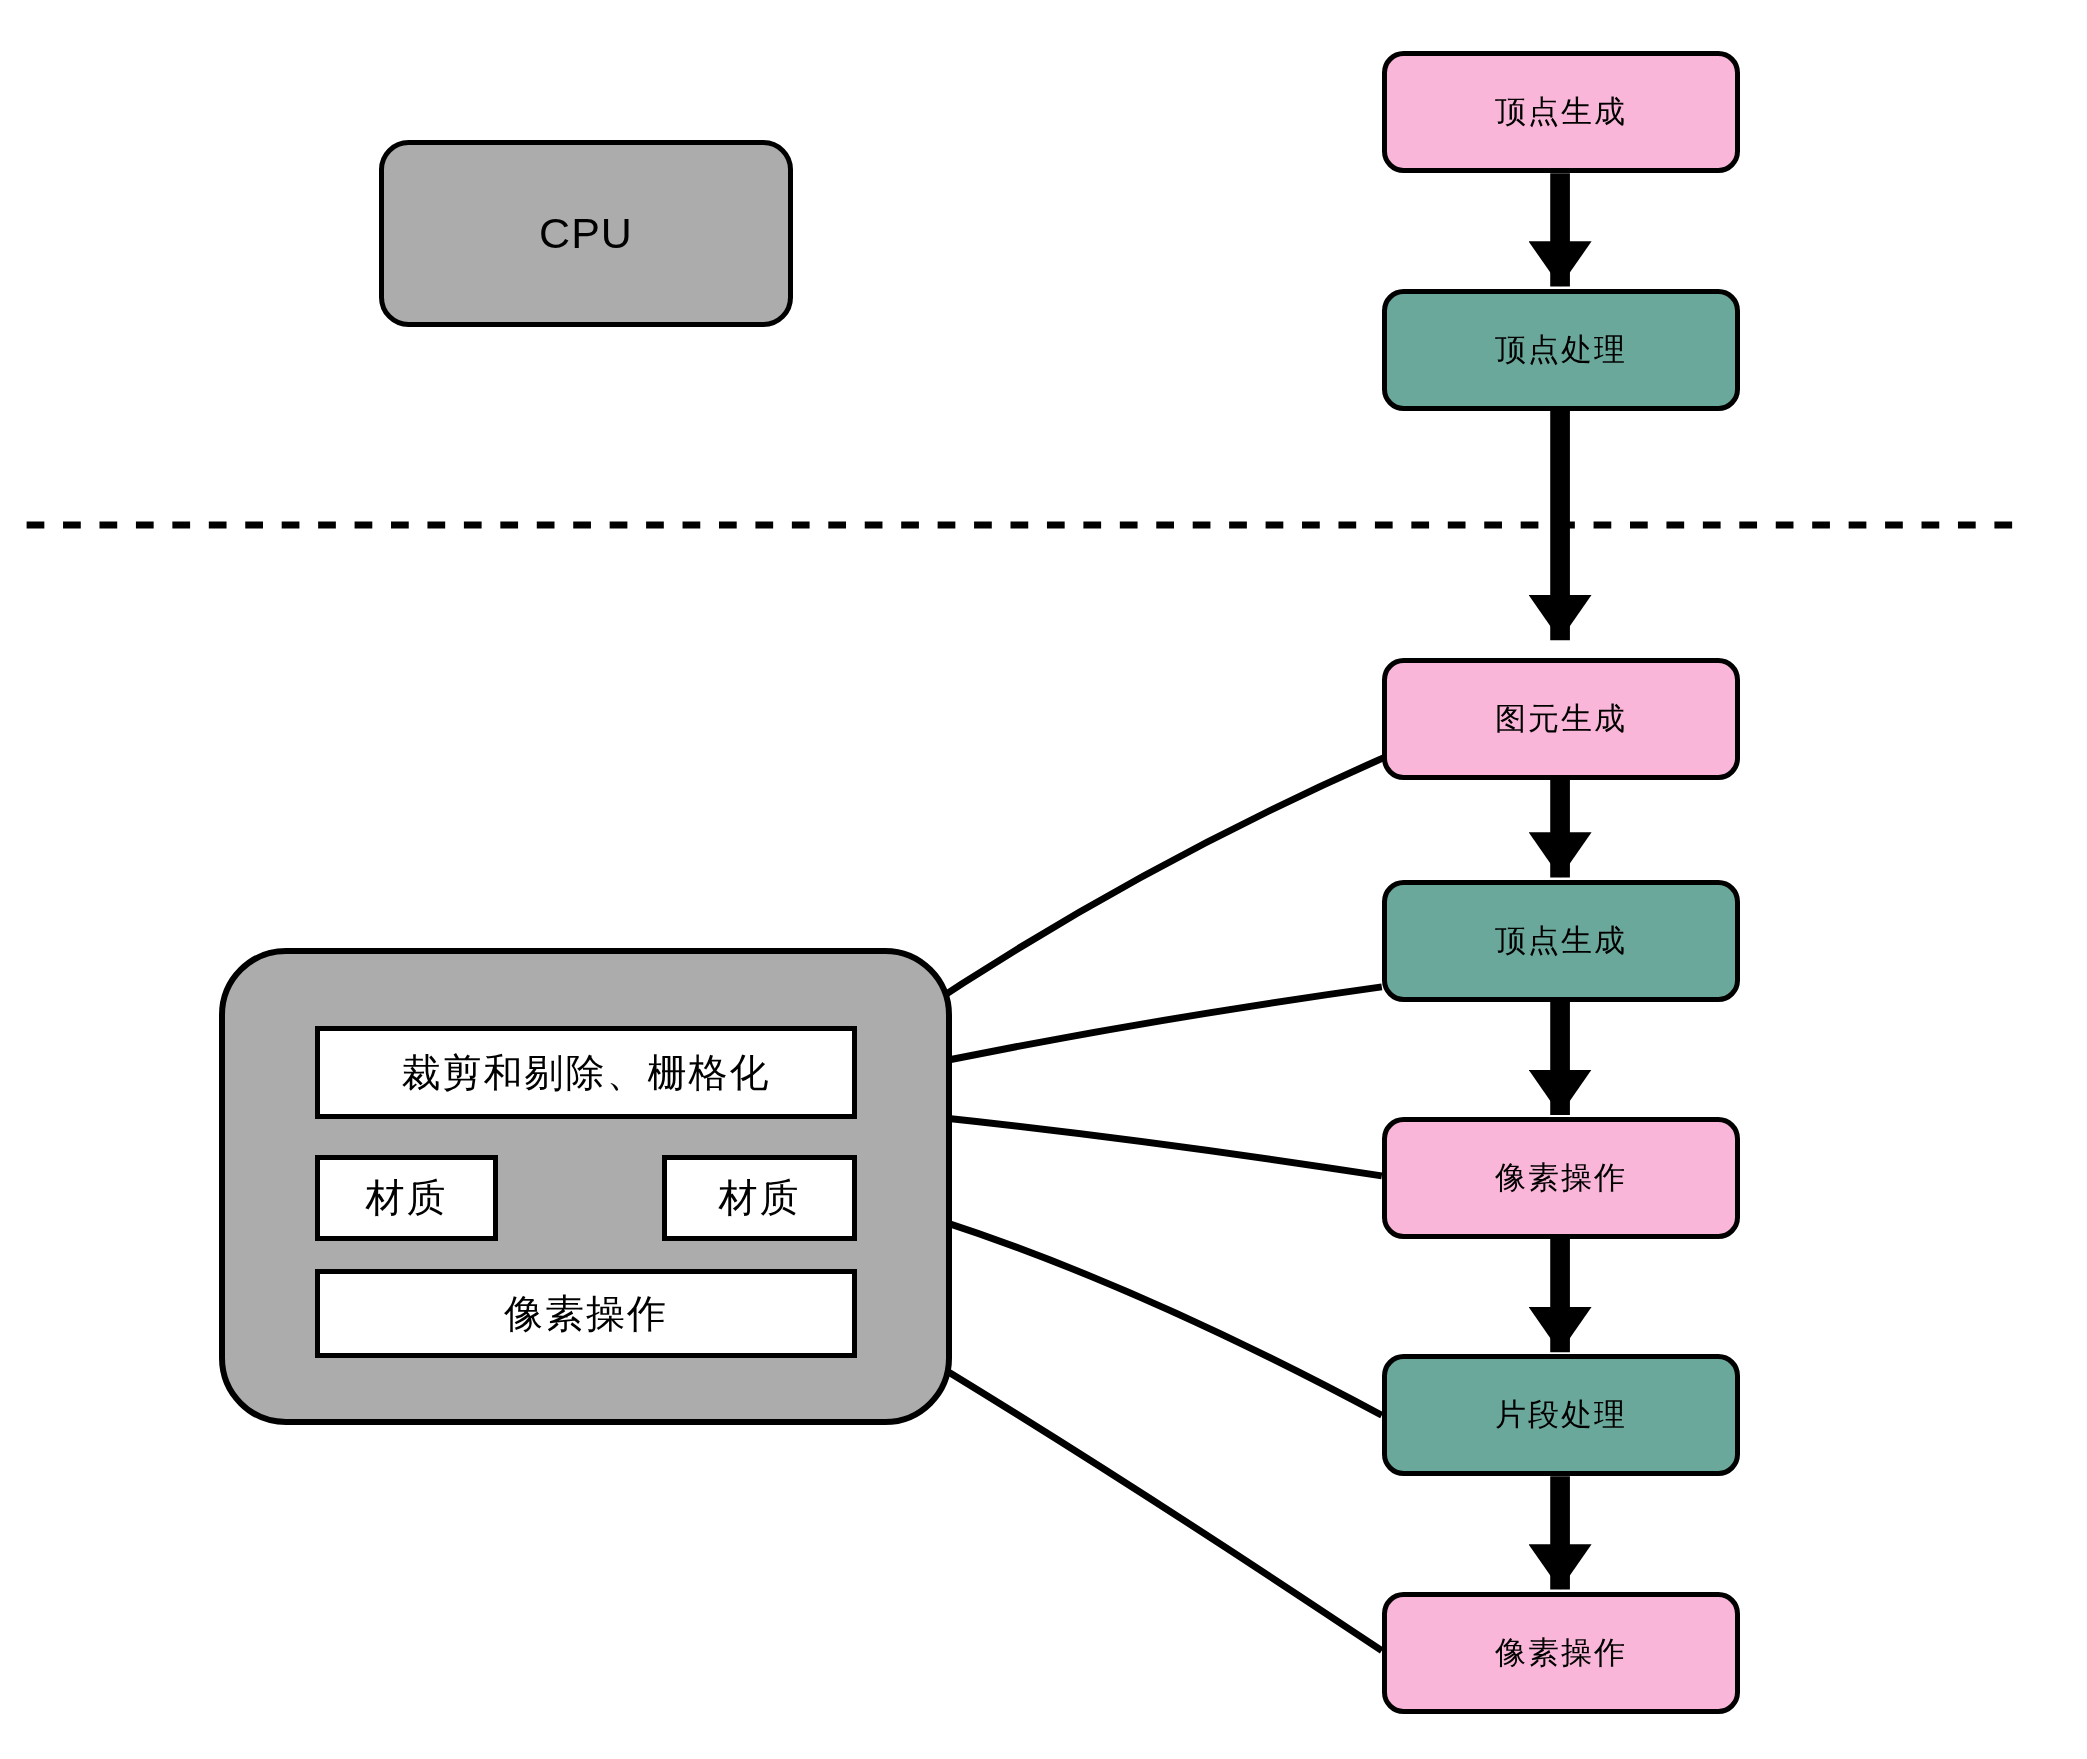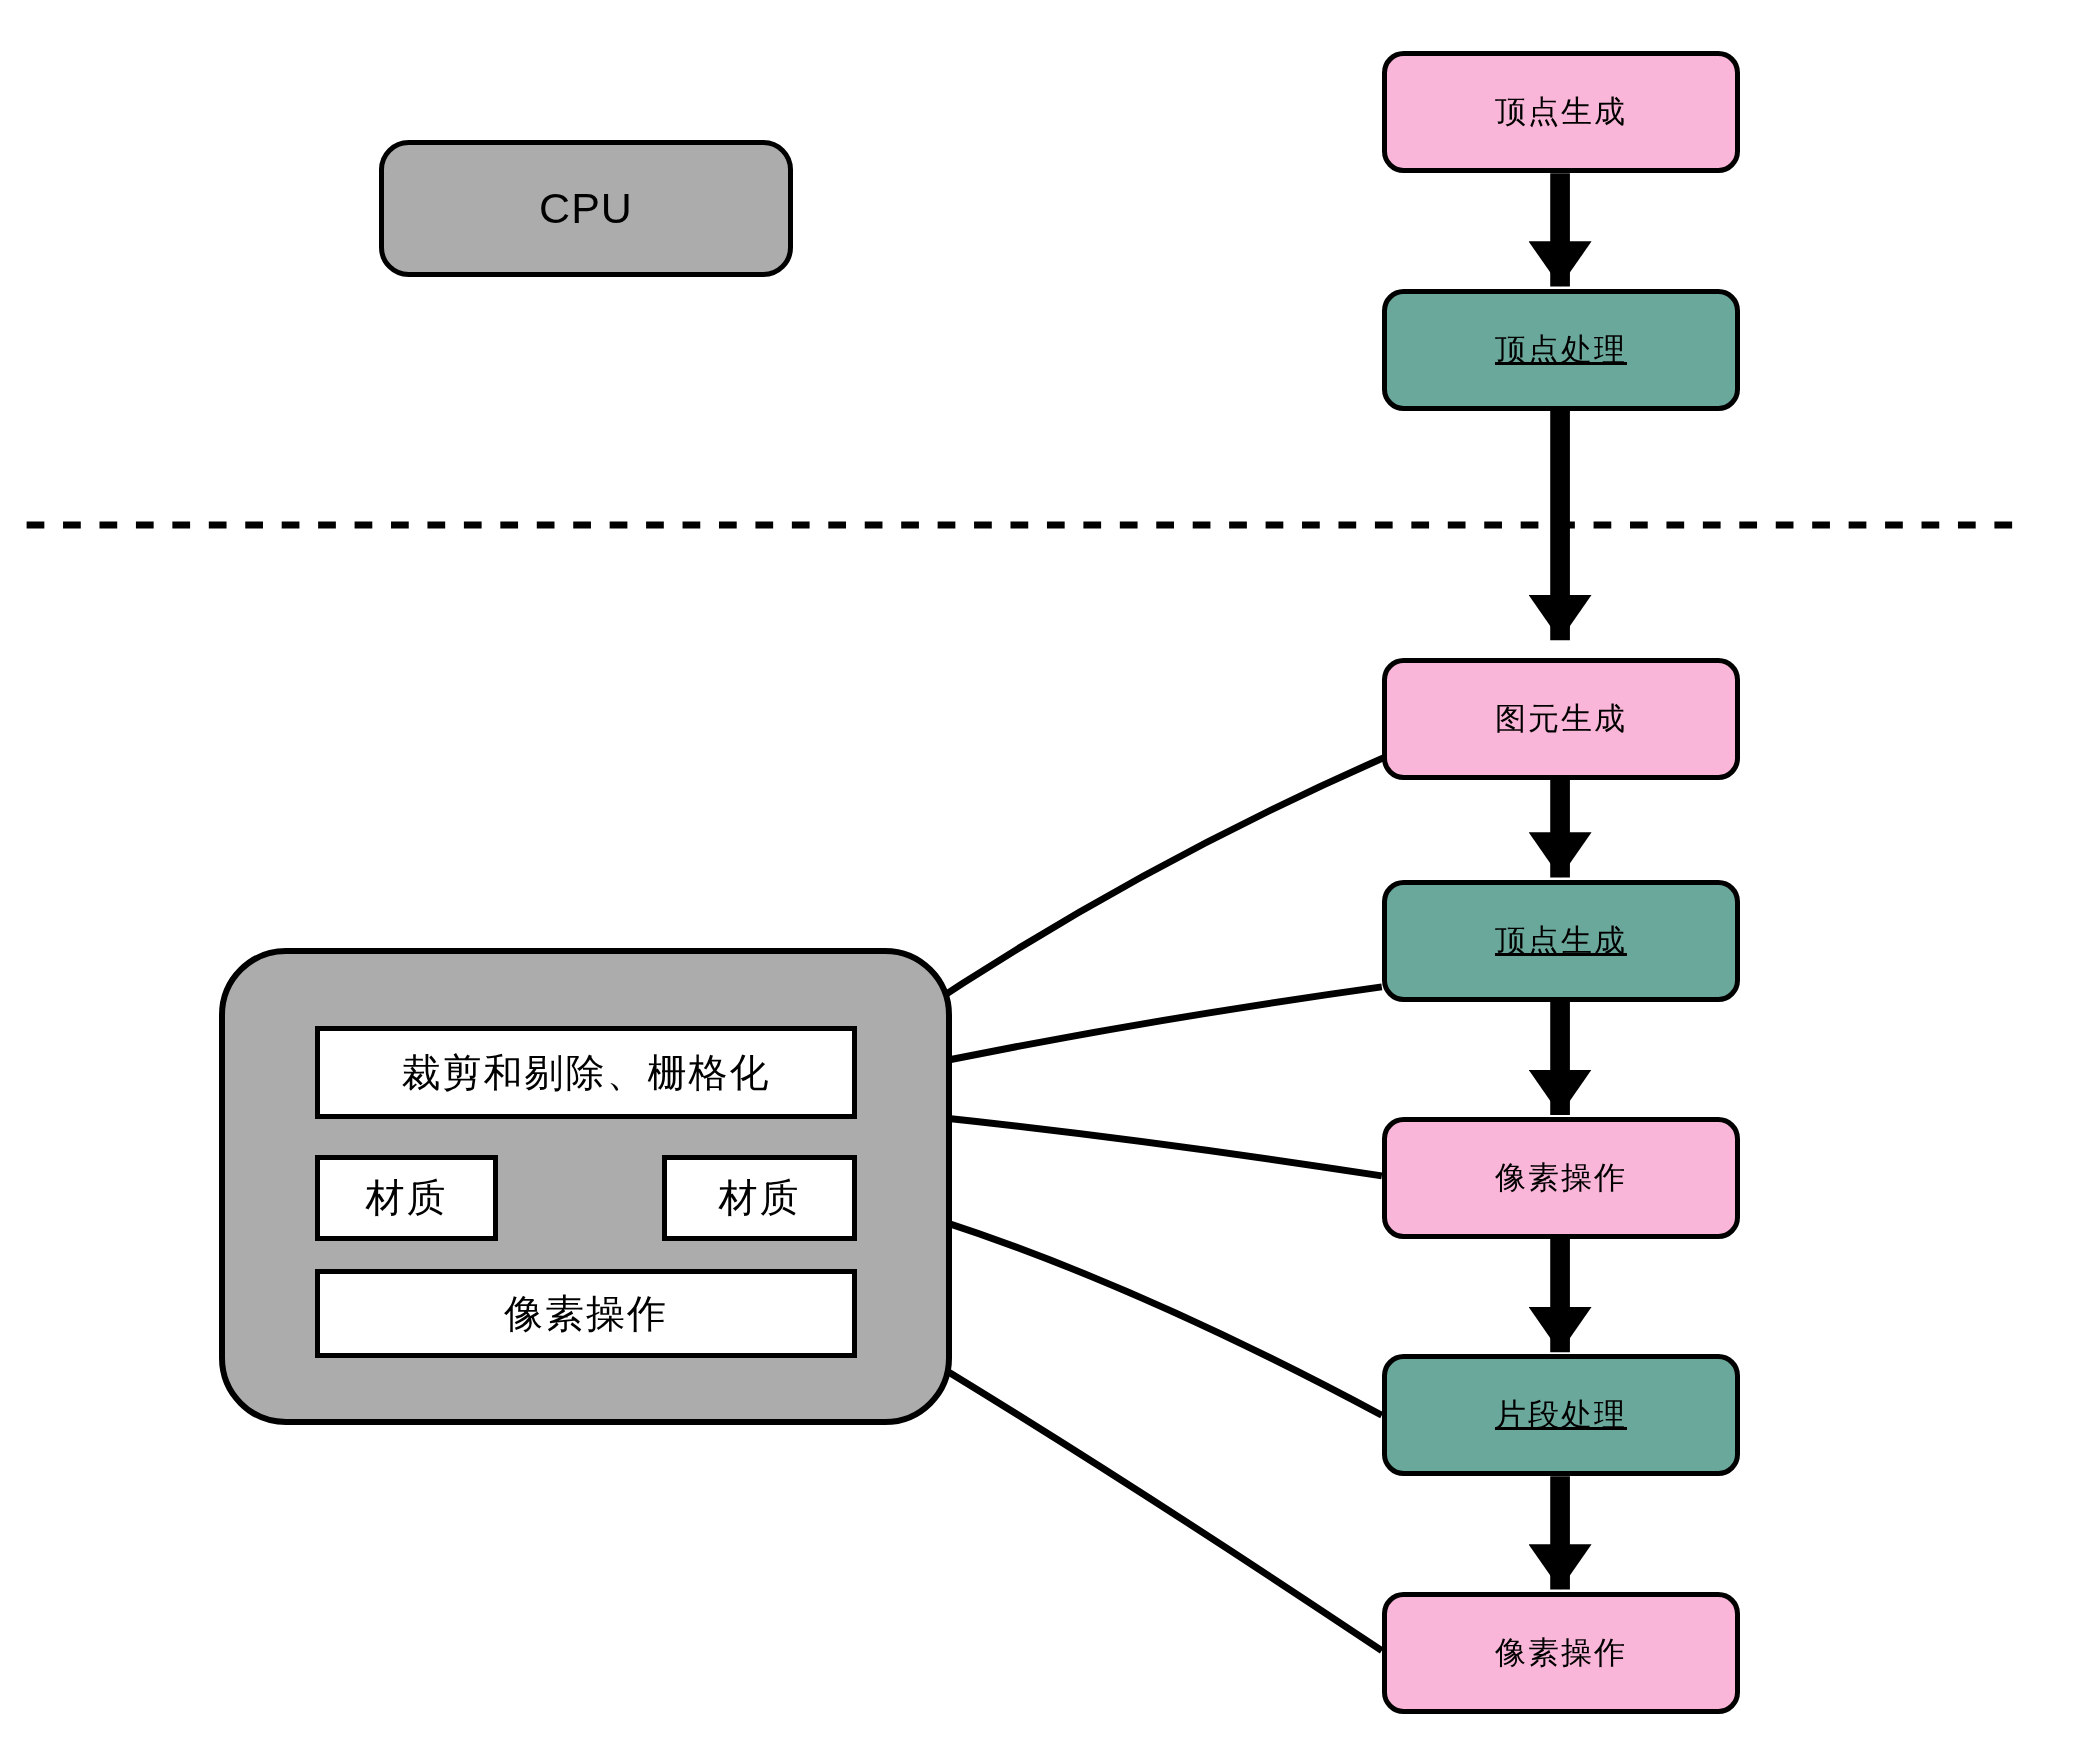--- a/index.html
+++ b/index.html
@@ -11,24 +11,24 @@
   .box{
     position:absolute;box-sizing:border-box;border:5.9px solid #000;
     display:flex;align-items:center;justify-content:center;
     color:#000;text-align:center;
   }
   .node{
     left:1382px;width:358px;height:122px;border-radius:21.7px;
     font-size:31px;letter-spacing:2px;
   }
   .pink{background:#F9B6D8;}
-  .teal{background:#6BA89C;text-decoration:underline;}
+  .teal{background:#6BA89C;}
   .gray{background:#ACACAC;}
   .cpu{
-    left:379px;top:140px;width:414px;height:137px;border-radius:29.6px;
+    left:379px;top:140px;width:414px;height:187px;border-radius:29.6px;
     font-size:43px;letter-spacing:1px;
   }
   .gpu-block{
     left:219px;top:948px;width:733px;height:477px;border-radius:67px;
     border-width:6.9px;
   }
   .inner{
     background:#ffffff;border:5.9px solid #000;border-radius:0;
     font-size:39px;letter-spacing:2px;
   }

